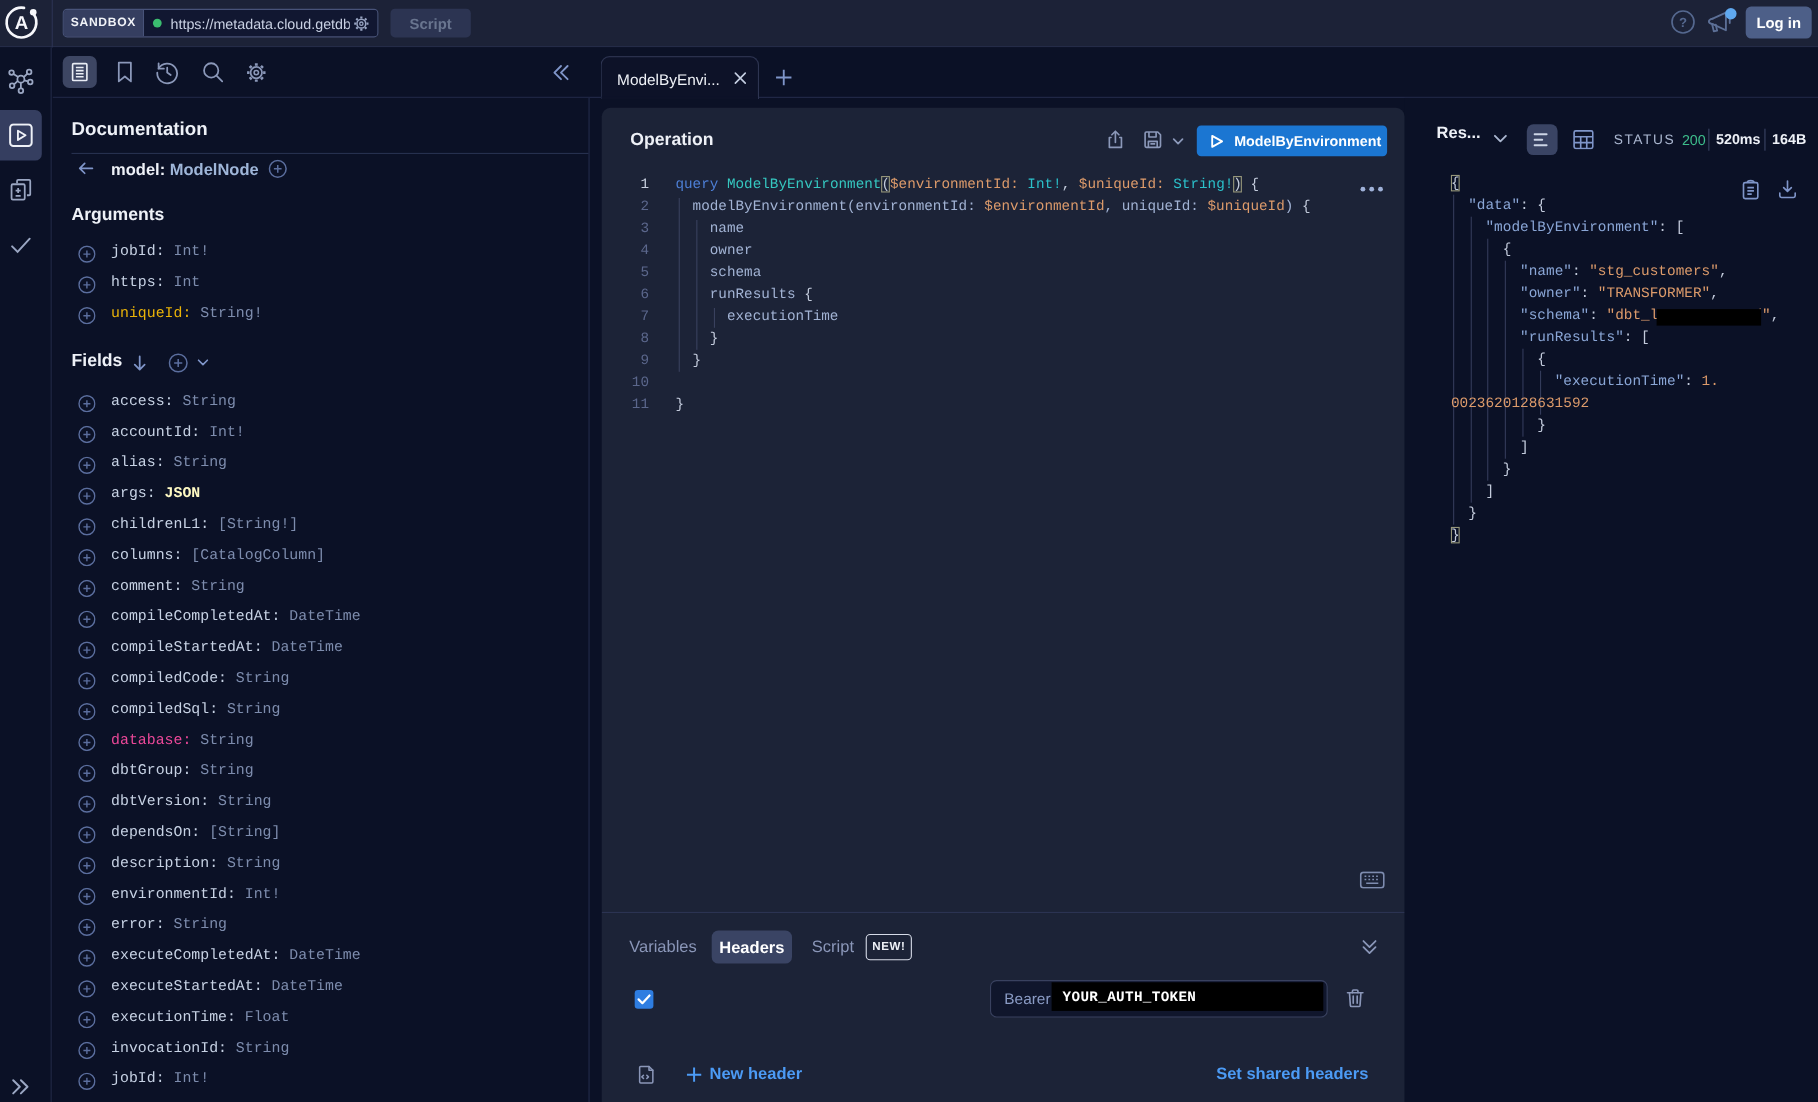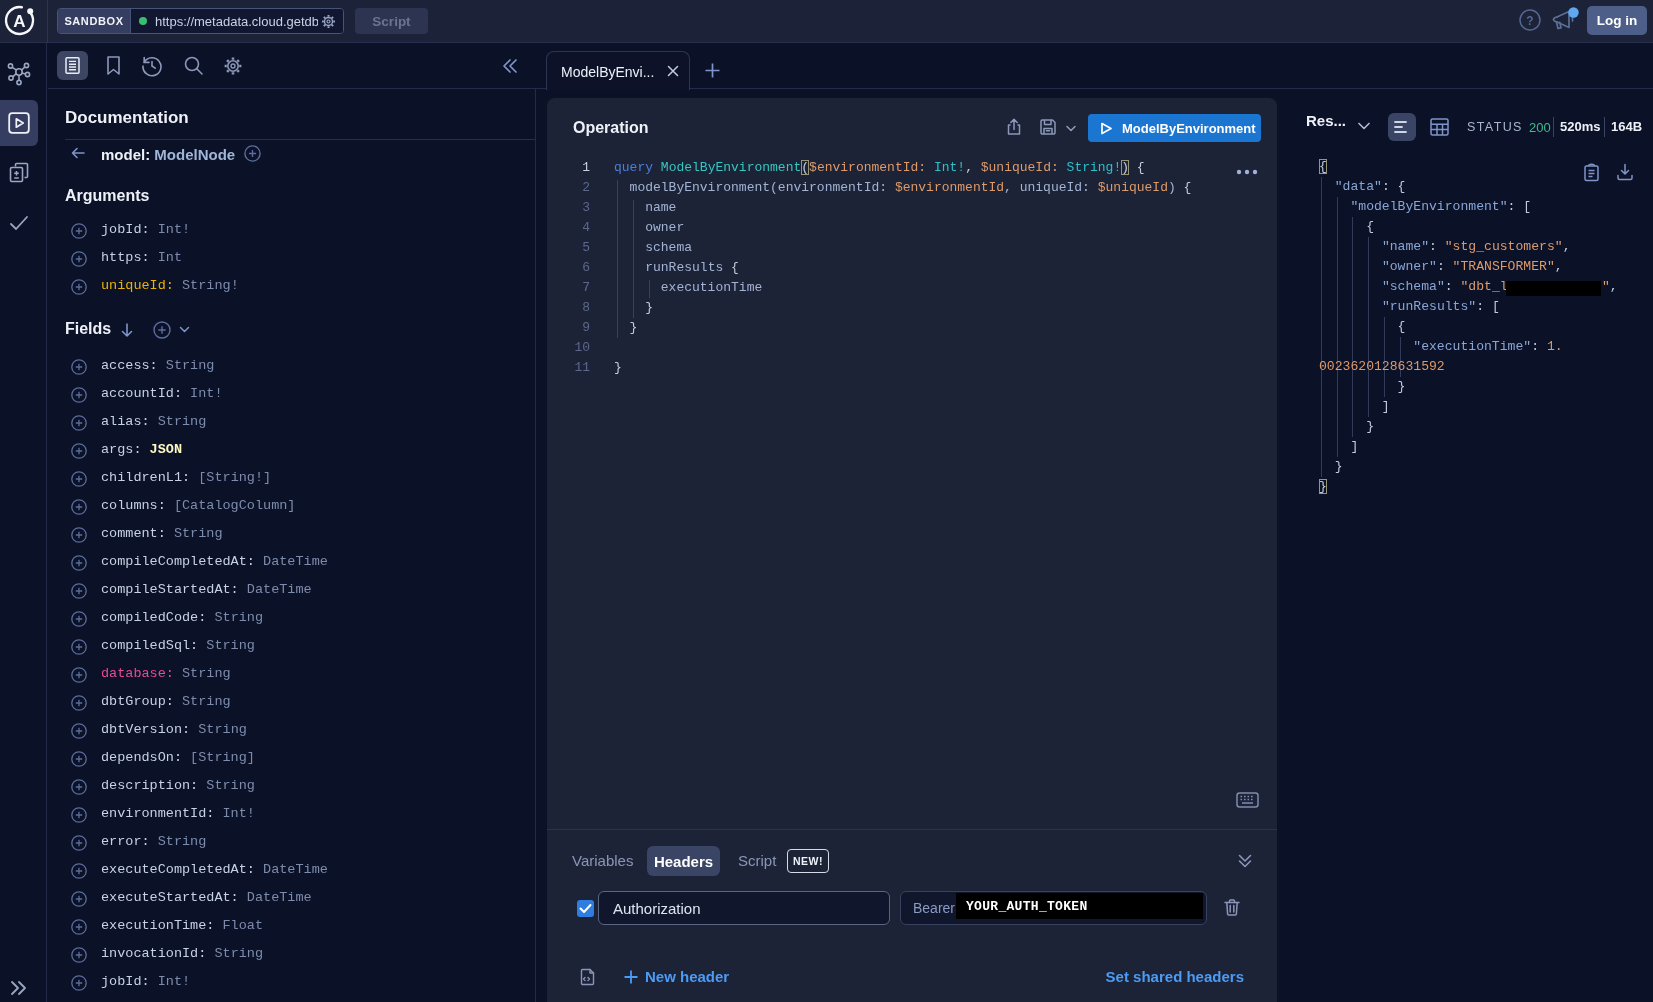--- a/index.html
+++ b/index.html
@@ -388,23 +388,20 @@
       <g fill="none" stroke="#8a96b8" stroke-width="1.6" stroke-linecap="round" stroke-linejoin="round">
         <path d="M2.5 2.5 L8 8 L13.5 2.5"></path>
         <path d="M2.5 8 L8 13.5 L13.5 8"></path>
       </g>
     </svg>
 
     <div class="abs" style="left:30px;top:802px;width:17px;height:17px;background:#2e7de1;border-radius:3px;">
       <svg width="17" height="17" viewBox="0 0 17 17">
           <path d="M3.5 8.5 L7 12 L13.5 5" fill="none" stroke="#fff" stroke-width="2" stroke-linecap="round" stroke-linejoin="round"></path>
         </svg>
-    </div>
-    <div class="abs" style="left:51px;top:793px;width:292px;height:34px;background:#10162c;border:1px solid #5a6484;border-radius:6px;display:flex;align-items:center;">
-      <span style="color:#dfe5f0;font-size:15px;margin-left:14px;">Authorization</span>
     </div>
     <div class="abs" style="left:353px;top:793px;width:307px;height:34px;background:#10162c;border:1px solid #39415f;border-radius:6px;display:flex;align-items:center;">
       <span style="color:#8a9bc4;font-size:14px;margin-left:12px;">Bearer</span>
     </div>
     <div class="abs mono" style="left:409px;top:795px;width:247px;height:26px;background:#000;display:flex;align-items:center;">
       <span style="color:#fff;font-size:13px;font-weight:bold;margin-left:10px;letter-spacing:.3px;">YOUR_AUTH_TOKEN</span>
     </div>
     <svg class="abs" style="left:676px;top:800px;" width="18" height="19" viewBox="0 0 18 19">
       <g fill="none" stroke="#8a96b8" stroke-width="1.5" stroke-linecap="round">
         <path d="M2 4.5 H16"></path>

